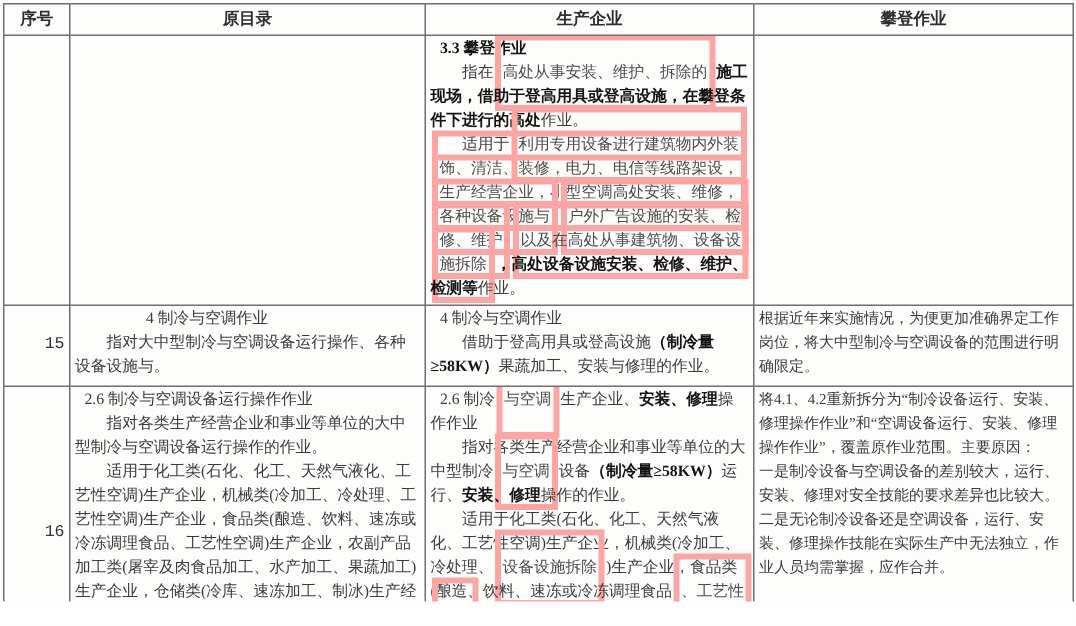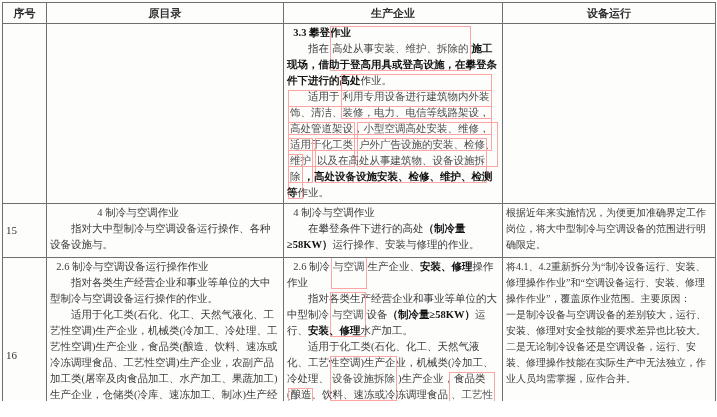--- a/index.html
+++ b/index.html
@@ -32,35 +32,36 @@
     font-weight:bold;
     text-align:center;
     font-size:11px;
     line-height:16px;
     height:20px;
     padding:2px;
     color:#2e2e2e;
   }
   .body-cell{font-size:10.5px;line-height:16px;}
   .no-cell{
-    text-align:left;
+    text-align:right;
     vertical-align:middle;
     font-size:11px;
     color:#333;
+    font-family:Liberation Mono, monospace;
   }
   .note-cell .blk{font-size:10px;}
   .blk{margin:0;}
   .blk.title-i{text-indent:0.6em;}
   .blk.title-c{text-indent:4.5em;}
   .blk.para{text-indent:2em;}
   .blk.para-flush{text-indent:0;}
   .seg{color:#3b3b3b;}
   .seg.bold{font-weight:bold;color:#131313;}
   .seg.box{
-    border:1px solid #fca5a5;
+    border:4px solid #fca5a5;
     padding:16px 1px;
     margin:0 1px;
     color:#4c4c4c;
     box-decoration-break:clone;
     -webkit-box-decoration-break:clone;
   }
   .row-a{height:163px;}
   .row-b{height:54px;}
 </style>
 </head>
@@ -72,56 +73,56 @@
       <col style="width:44px">
       <col style="width:237px">
       <col style="width:219px">
       <col style="width:213px">
     </colgroup>
     <tbody>
         <tr>
       <th>序号</th>
       <th>原目录</th>
       <th>生产企业</th>
-      <th>设备运行</th>
+      <th>攀登作业</th>
     </tr>
     <tr class="row-a">
       <td class="no-cell"></td>
       <td class="body-cell"></td>
       <td class="body-cell">
             <div class="blk title-i"><span class="seg bold">3.3 攀登作业</span></div>
             <div class="blk para"><span class="seg">指在</span><span class="seg box">高处从事安装、维护、拆除的</span><span class="seg bold">施工现场，借助于登高用具或登高设施，在攀登条件下进行的高处</span><span class="seg">作业。</span></div>
-            <div class="blk para"><span class="seg">适用于</span><span class="seg box">利用专用设备进行建筑物内外装饰、清洁、装修，电力、电信等线路架设，高处管道架设，小型空调高处安装、维修，适用于化工类</span><span class="seg box">户外广告设施的安装、检修、维护</span><span class="seg box">以及在高处从事建筑物、设备设施拆除</span><span class="seg bold">，</span><span class="seg bold">高处设备设施安装、检修、维护、检测等</span><span class="seg">作业。</span></div>
+            <div class="blk para"><span class="seg">适用于</span><span class="seg box">利用专用设备进行建筑物内外装饰、清洁、装修，电力、电信等线路架设，生产经营企业，小型空调高处安装、维修，各种设备设施与</span><span class="seg box">户外广告设施的安装、检修、维护</span><span class="seg box">以及在高处从事建筑物、设备设施拆除</span><span class="seg bold">，</span><span class="seg bold">高处设备设施安装、检修、维护、检测等</span><span class="seg">作业。</span></div>
           </td>
       <td class="body-cell note-cell"></td>
     </tr>
     <tr class="row-b">
       <td class="no-cell">15</td>
       <td class="body-cell">
             <div class="blk title-c"><span class="seg">4 制冷与空调作业</span></div>
             <div class="blk para"><span class="seg">指对大中型制冷与空调设备运行操作、各种设备设施与。</span></div>
           </td>
       <td class="body-cell">
             <div class="blk title-i"><span class="seg">4 制冷与空调作业</span></div>
-            <div class="blk para"><span class="seg">在攀登条件下进行的高处</span><span class="seg bold">（制冷量≥58KW）</span><span class="seg">运行操作、安装与修理的作业。</span></div>
+            <div class="blk para"><span class="seg">借助于登高用具或登高设施</span><span class="seg bold">（制冷量≥58KW）</span><span class="seg">果蔬加工、安装与修理的作业。</span></div>
           </td>
       <td class="body-cell note-cell">
             <div class="blk para-flush"><span class="seg">根据近年来实施情况，为便更加准确界定工作岗位，将大中型制冷与空调设备的范围进行明确限定。</span></div>
           </td>
     </tr>
     <tr>
       <td class="no-cell">16</td>
       <td class="body-cell">
             <div class="blk title-i"><span class="seg">2.6 制冷与空调设备运行操作作业</span></div>
             <div class="blk para"><span class="seg">指对各类生产经营企业和事业等单位的大中型制冷与空调设备运行操作的作业。</span></div>
             <div class="blk para"><span class="seg">适用于化工类(石化、化工、天然气液化、工艺性空调)生产企业，机械类(冷加工、冷处理、工艺性空调)生产企业，食品类(酿造、饮料、速冻或冷冻调理食品、工艺性空调)生产企业，农副产品加工类(屠宰及肉食品加工、水产加工、果蔬加工)生产企业，仓储类(冷库、速冻加工、制冰)生产经营企业，运输类(冷藏运输)经营企业，服务类(电信机</span></div>
           </td>
       <td class="body-cell">
             <div class="blk title-i"><span class="seg">2.6 制冷</span><span class="seg box">与空调</span><span class="seg">生产企业、</span><span class="seg bold">安装、修理</span><span class="seg">操作作业</span></div>
-            <div class="blk para"><span class="seg">指对各类生产经营企业和事业等单位的大中型制冷</span><span class="seg box">与空调</span><span class="seg">设备</span><span class="seg bold">（制冷量≥58KW）</span><span class="seg">运行、</span><span class="seg bold">安装、修理</span><span class="seg">水产加工。</span></div>
+            <div class="blk para"><span class="seg">指对各类生产经营企业和事业等单位的大中型制冷</span><span class="seg box">与空调</span><span class="seg">设备</span><span class="seg bold">（制冷量≥58KW）</span><span class="seg">运行、</span><span class="seg bold">安装、修理</span><span class="seg">操作的作业。</span></div>
             <div class="blk para"><span class="seg">适用于化工类(石化、化工、天然气液化、工艺性空调)生产企业，机械类(冷加工、冷处理、</span><span class="seg box">设备设施拆除</span><span class="seg">)生产企业，食品类(酿造、饮料、速冻或冷冻调理食品</span><span class="seg box">、工艺性空调</span><span class="seg">)生产企业，农副产品加工类(屠宰及肉食品加工、水产加工、果蔬加工)生产企业，仓储类</span></div>
           </td>
       <td class="body-cell note-cell">
             <div class="blk para-flush"><span class="seg">将4.1、4.2重新拆分为“制冷设备运行、安装、修理操作作业”和“空调设备运行、安装、修理操作作业”，覆盖原作业范围。主要原因：</span></div>
             <div class="blk para-flush"><span class="seg">一是制冷设备与空调设备的差别较大，运行、安装、修理对安全技能的要求差异也比较大。二是无论制冷设备还是空调设备，运行、安装、修理操作技能在实际生产中无法独立，作业人员均需掌握，应作合并。</span></div>
           </td>
     </tr>
   </tbody>
     </table>
 </div>

